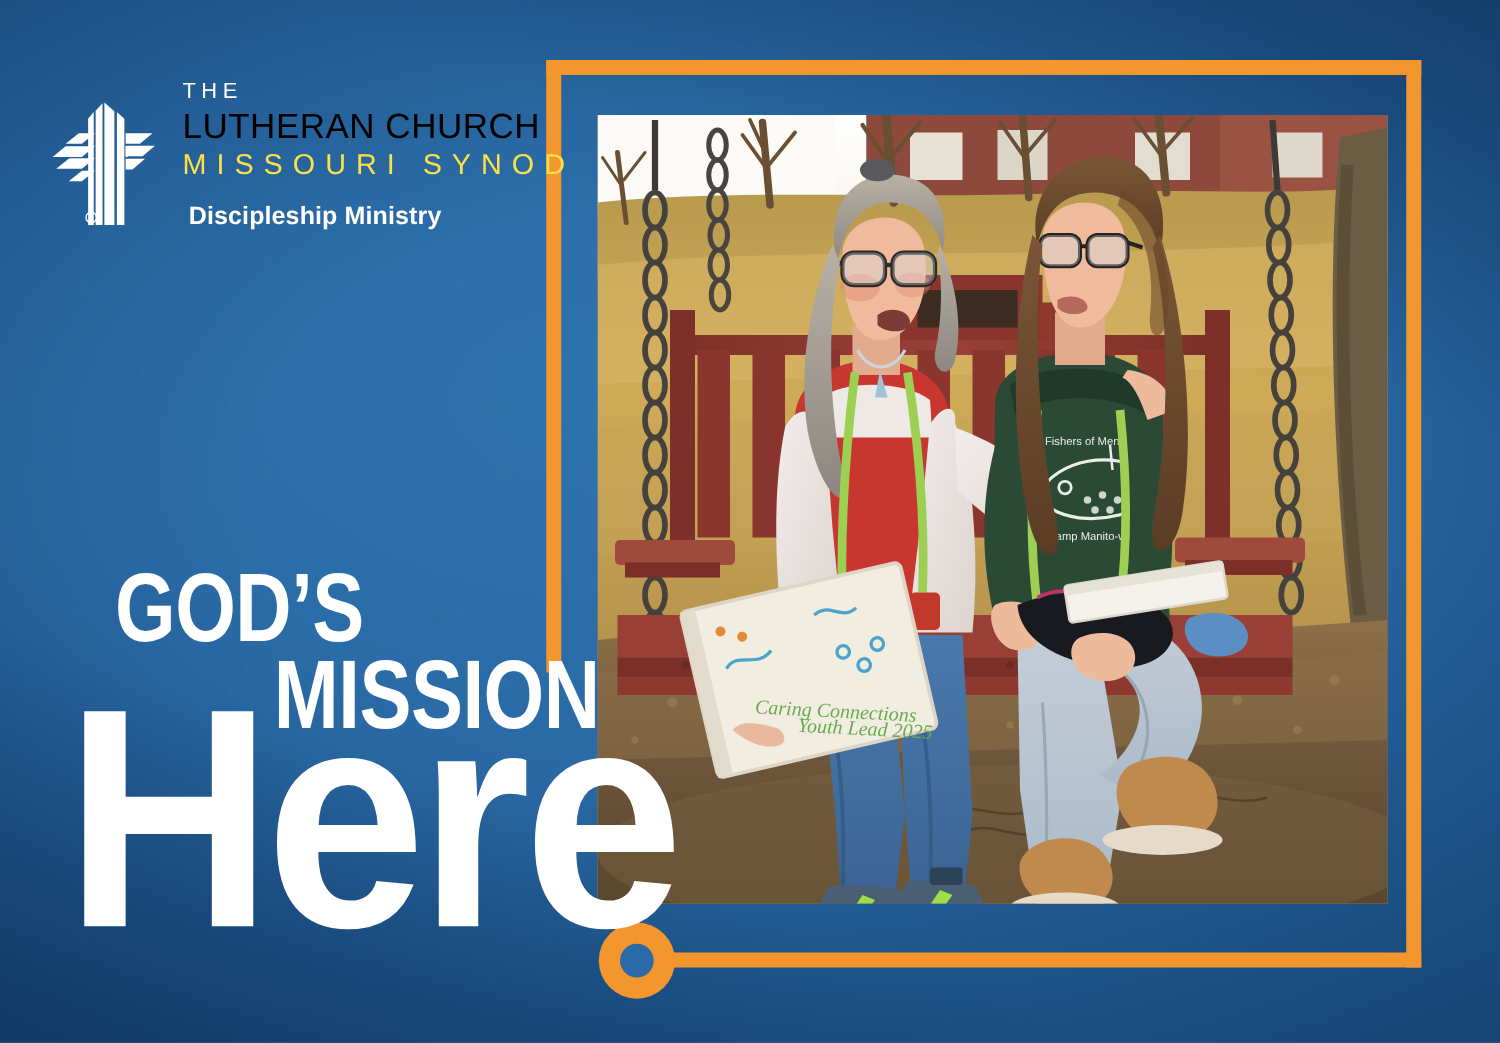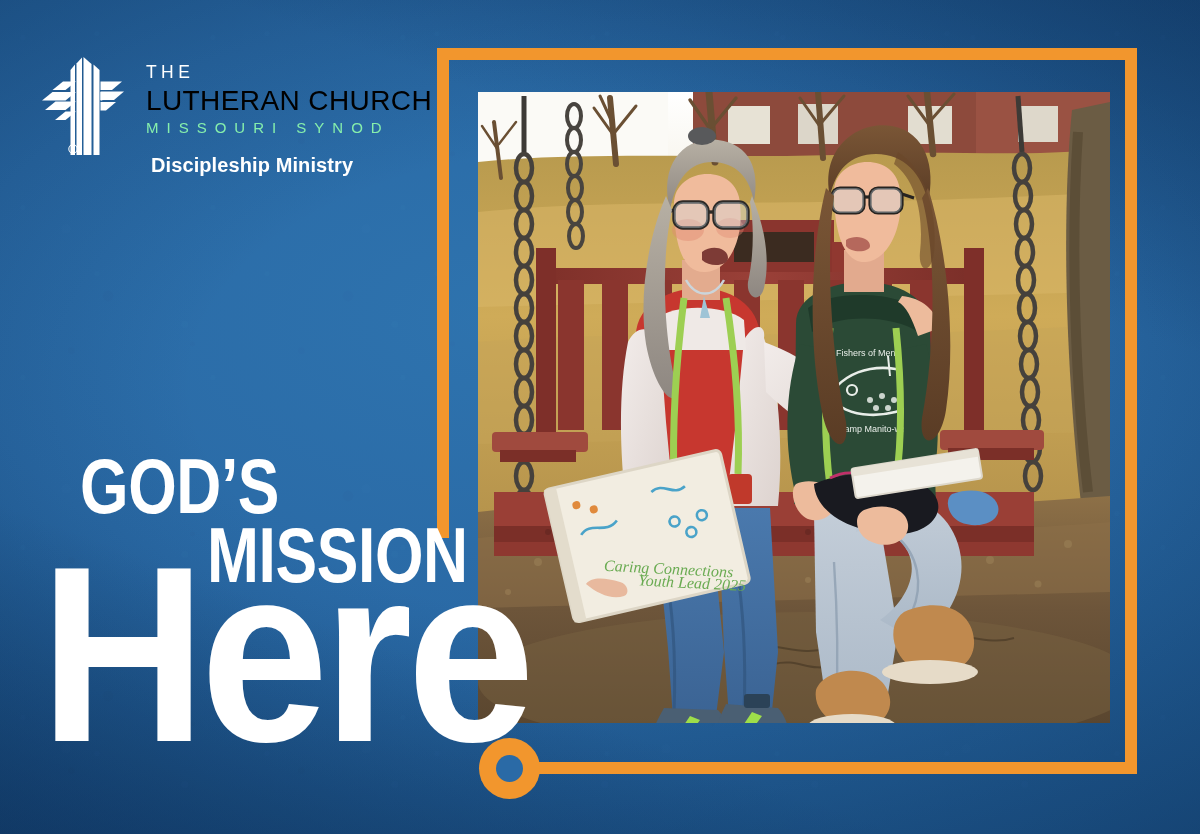--- a/index.html
+++ b/index.html
@@ -51,21 +51,21 @@
     background-size: 190px 170px, 230px 210px, 170px 240px, 260px 190px, 210px 230px, 300px 260px, 240px 200px;
     mix-blend-mode: overlay;
   }
 
   
   #logo-lockup {
     position: absolute;
     left: 36px;
     top: 38px;
     display: flex;
-    align-items: center;
+    align-items: flex-end;
     gap: 18px;
     z-index: 6;
   }
   #logo-cross {
     width: 92px;
     height: 104px;
     flex: none;
     position: relative;
   }
   #logo-cross svg { display: block; width: 100%; height: 100%; }
@@ -80,42 +80,42 @@
   }
   .lw-lutheran {
     color: #000000;
     font-size: 28px;
     font-weight: 400;
     letter-spacing: 0.4px;
     line-height: 1;
     white-space: nowrap;
   }
   .lw-synod {
-    color: #86efac;
-    font-size: 15px;
+    color: #fde047;
+    font-size: 23px;
     font-weight: 400;
     letter-spacing: 8.0px;
     line-height: 1;
     margin-top: 5px;
     white-space: nowrap;
   }
   .lw-sub {
     color: #ffffff;
     font-size: 20px;
     font-weight: 700;
     letter-spacing: 0.1px;
     line-height: 1;
     margin-top: 20px;
     margin-left: 5px;
   }
 
   
   #headline {
     position: absolute;
-    left: 0;
+    left: 12px;
     top: 455px;
     width: 520px;
     z-index: 7;
     color: #ffffff;
     pointer-events: none;
   }
   .hl-line {
     line-height: .82;
     white-space: nowrap;
   }

